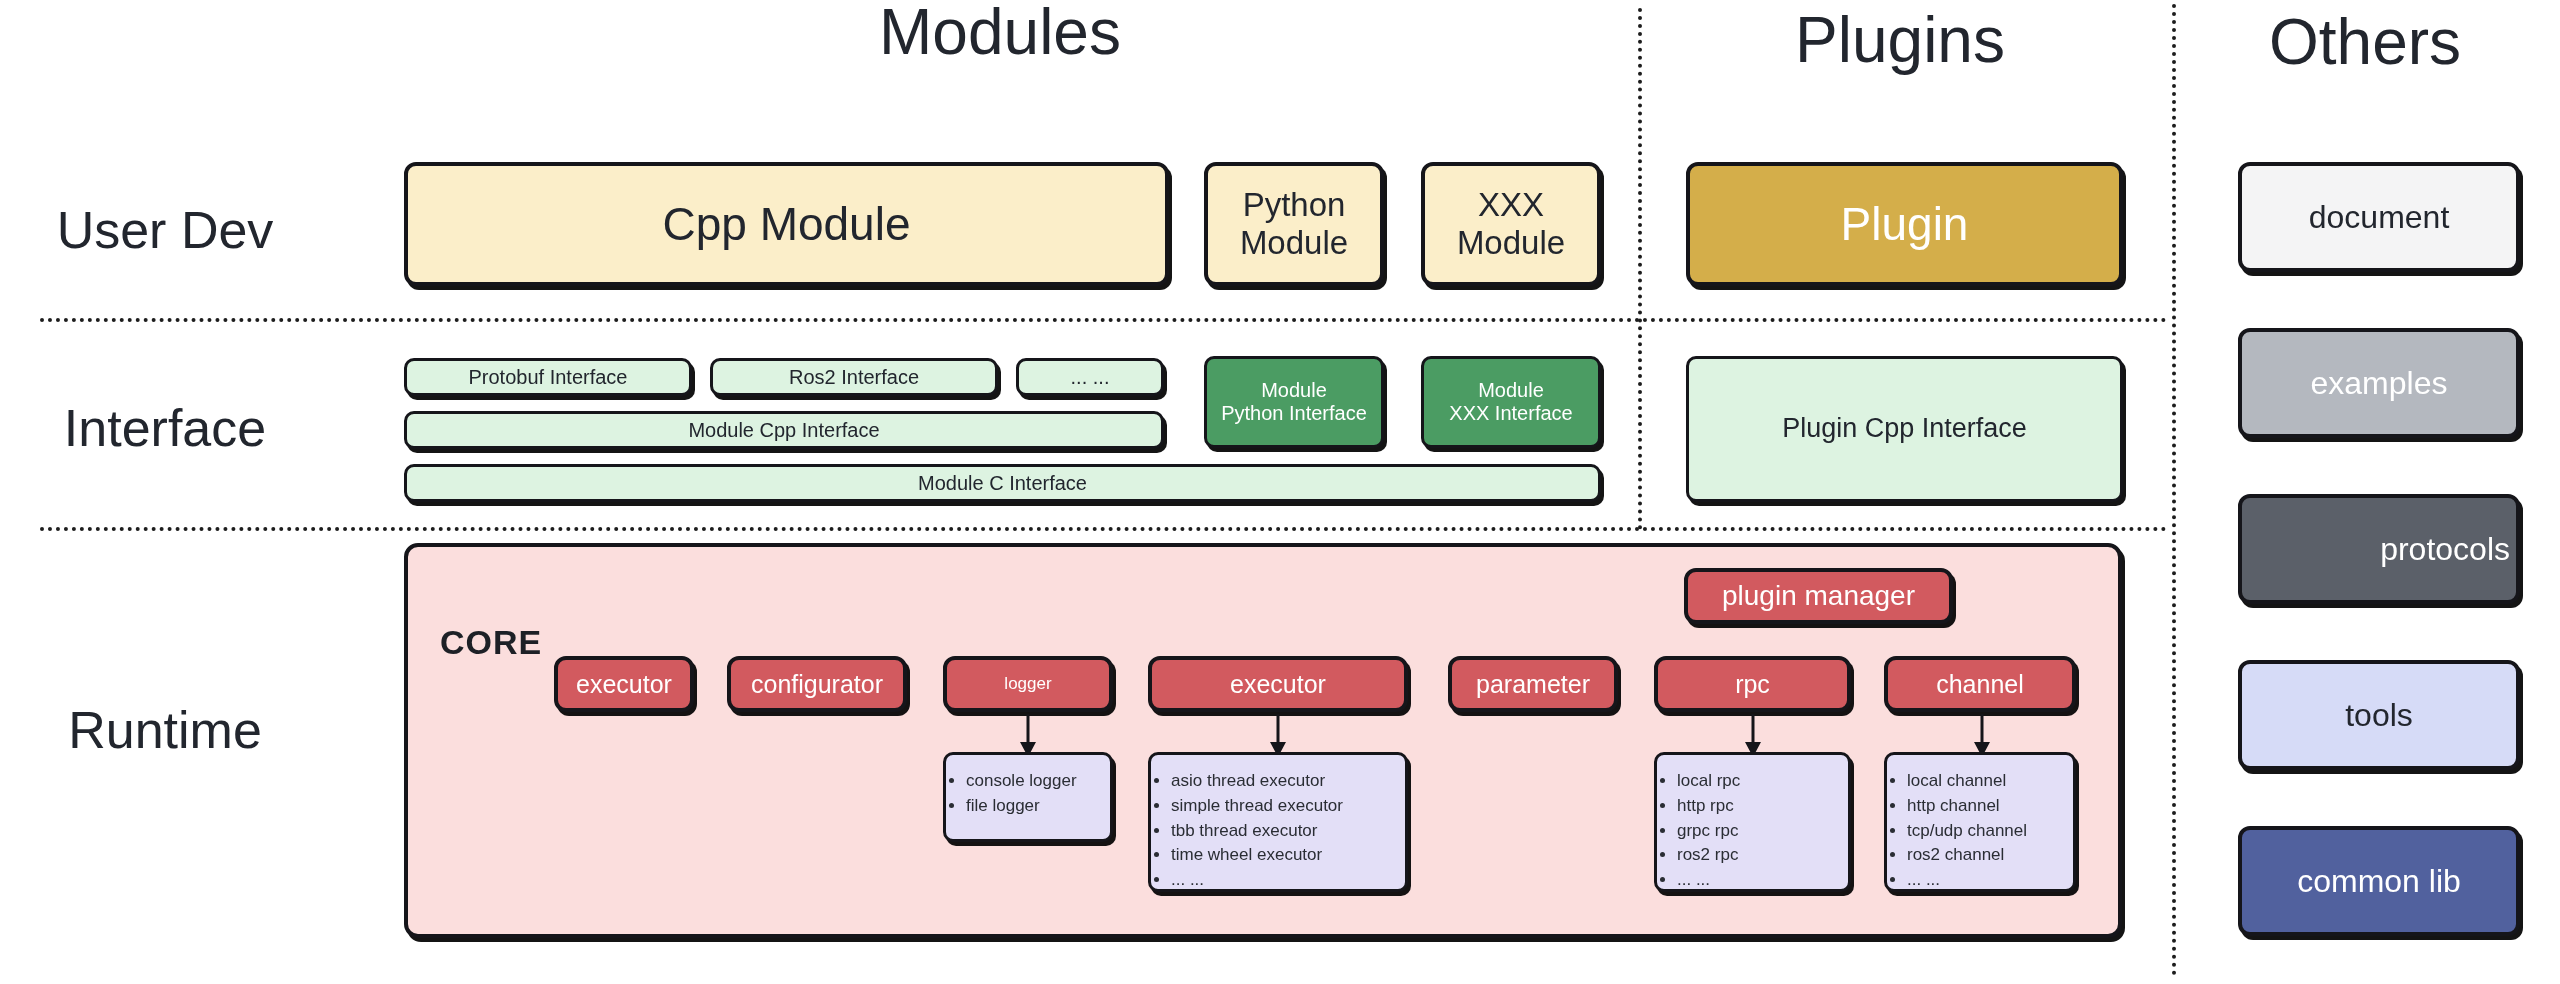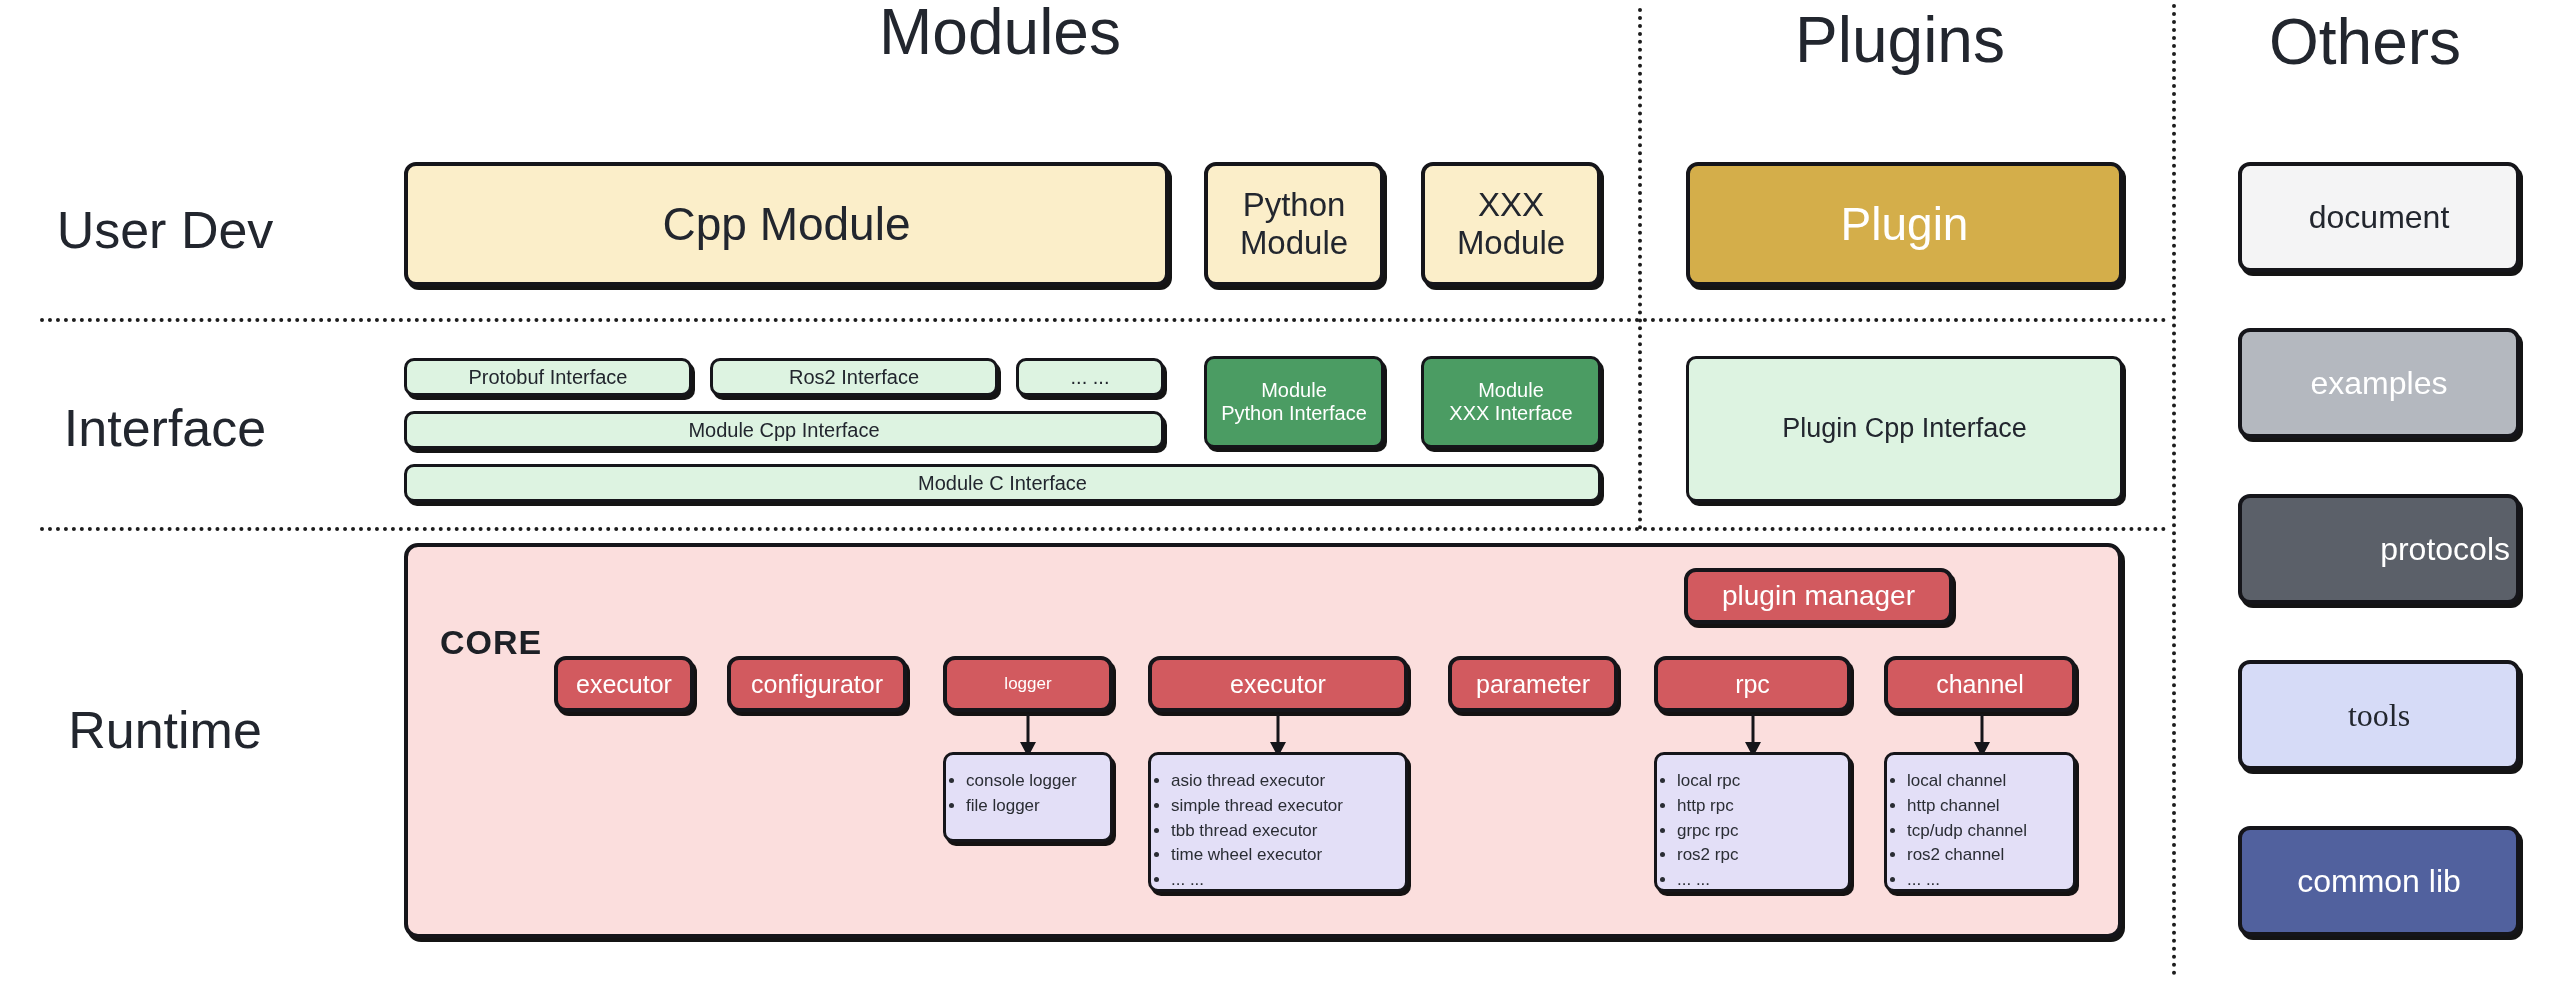--- a/index.html
+++ b/index.html
@@ -66,21 +66,21 @@
   .fill-cream  { background: #fbeec9; color: #22262e; }
   .fill-gold   { background: #d4ae4a; color: #ffffff; }
   .fill-mint   { background: #ddf3e1; color: #22262e; }
   .fill-green  { background: #4b9c63; color: #ffffff; }
   .fill-pink   { background: #fbdedd; color: #22262e; }
   .fill-red    { background: #d25a5f; color: #ffffff; }
   .fill-lav    { background: #e3dff7; color: #22262e; }
   .fill-white  { background: #f4f4f5; color: #22262e; }
   .fill-gray   { background: #b4b8bf; color: #ffffff; }
   .fill-dgray  { background: #5b6069; color: #ffffff; justify-content: flex-end; }
-  .fill-periw  { background: #d6dbf7; color: #22262e; font-family: Liberation Serif, serif; }
+  .fill-periw  { background: #d6dbf7; color: #22262e; }
   .fill-blue   { background: #51619e; color: #ffffff; }
 
   
   .core-label {
     font-size: 34px;
     font-weight: 700;
     letter-spacing: 1px;
     color: #1d2026;
   }
 

